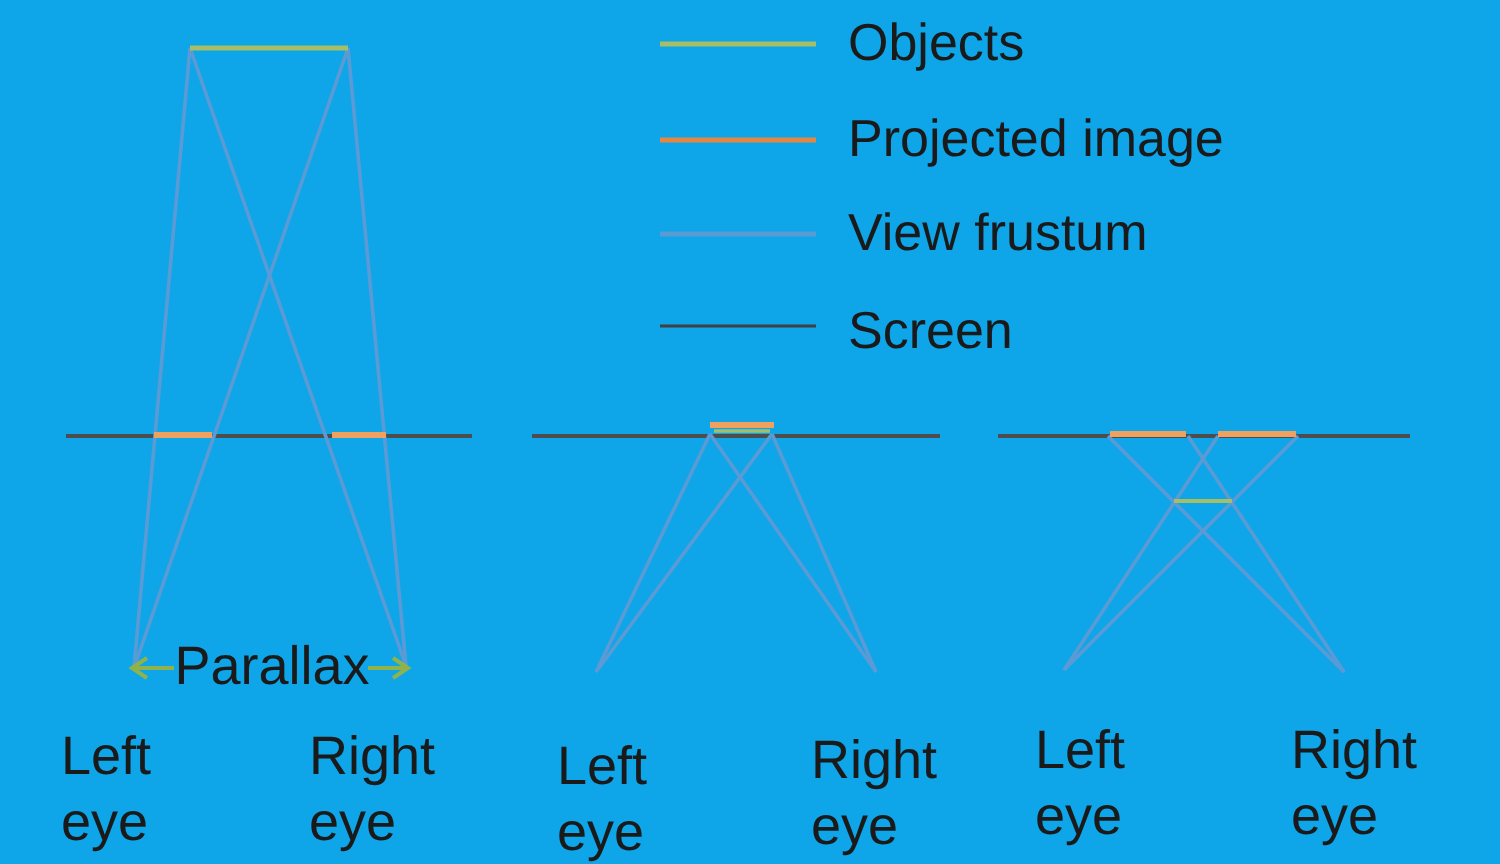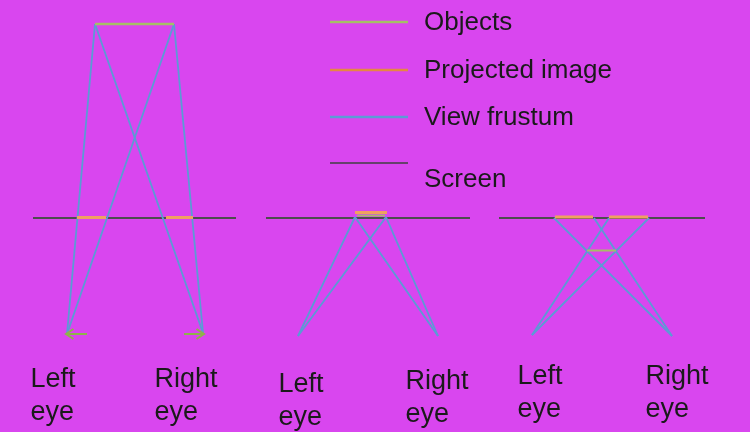--- a/index.html
+++ b/index.html
@@ -5,21 +5,21 @@
   html, body {
     margin: 0;
     padding: 0;
     background: #ffffff;
     font-family: "Liberation Sans", sans-serif;
   }
   #stage {
     position: relative;
     width: 750px;
     height: 432px;
-    background: #d946ef;
+    background: #0ea5e9;
     overflow: hidden;
   }
   #figure-svg {
     position: absolute;
     left: 0;
     top: 0;
     width: 750px;
     height: 432px;
   }
   .legend-label {
@@ -83,22 +83,23 @@
       <line x1="330" y1="70" x2="408" y2="70" stroke="#E58742" stroke-width="2.5"></line>
       <line x1="330" y1="117" x2="408" y2="117" stroke="#5B9BD5" stroke-width="2.5"></line>
       <line x1="330" y1="163" x2="408" y2="163" stroke="#404040" stroke-width="1.4"></line>
       <polyline points="73.5,329 66,334 73.5,339" fill="none" stroke="#8FB34A" stroke-width="2"></polyline>
       <polyline points="196.5,329 204,334 196.5,339" fill="none" stroke="#8FB34A" stroke-width="2"></polyline>
     </svg>
 
   <div class="legend-label" style="top:22px">Objects</div>
   <div class="legend-label" style="top:70px">Projected image</div>
   <div class="legend-label" style="top:117px">View frustum</div>
-  <div class="legend-label" style="top:179px">Screen</div>
+  <div class="legend-label" style="top:166px">Screen</div>
 
+  <div class="parallax-label">Parallax</div>
 
   <div class="eye-label" style="left:53px;top:362px">
     <div>Left</div>
     <div>eye</div>
   </div>
   <div class="eye-label" style="left:186px;top:362px">
     <div>Right</div>
     <div>eye</div>
   </div>
   <div class="eye-label" style="left:301px;top:367px">

